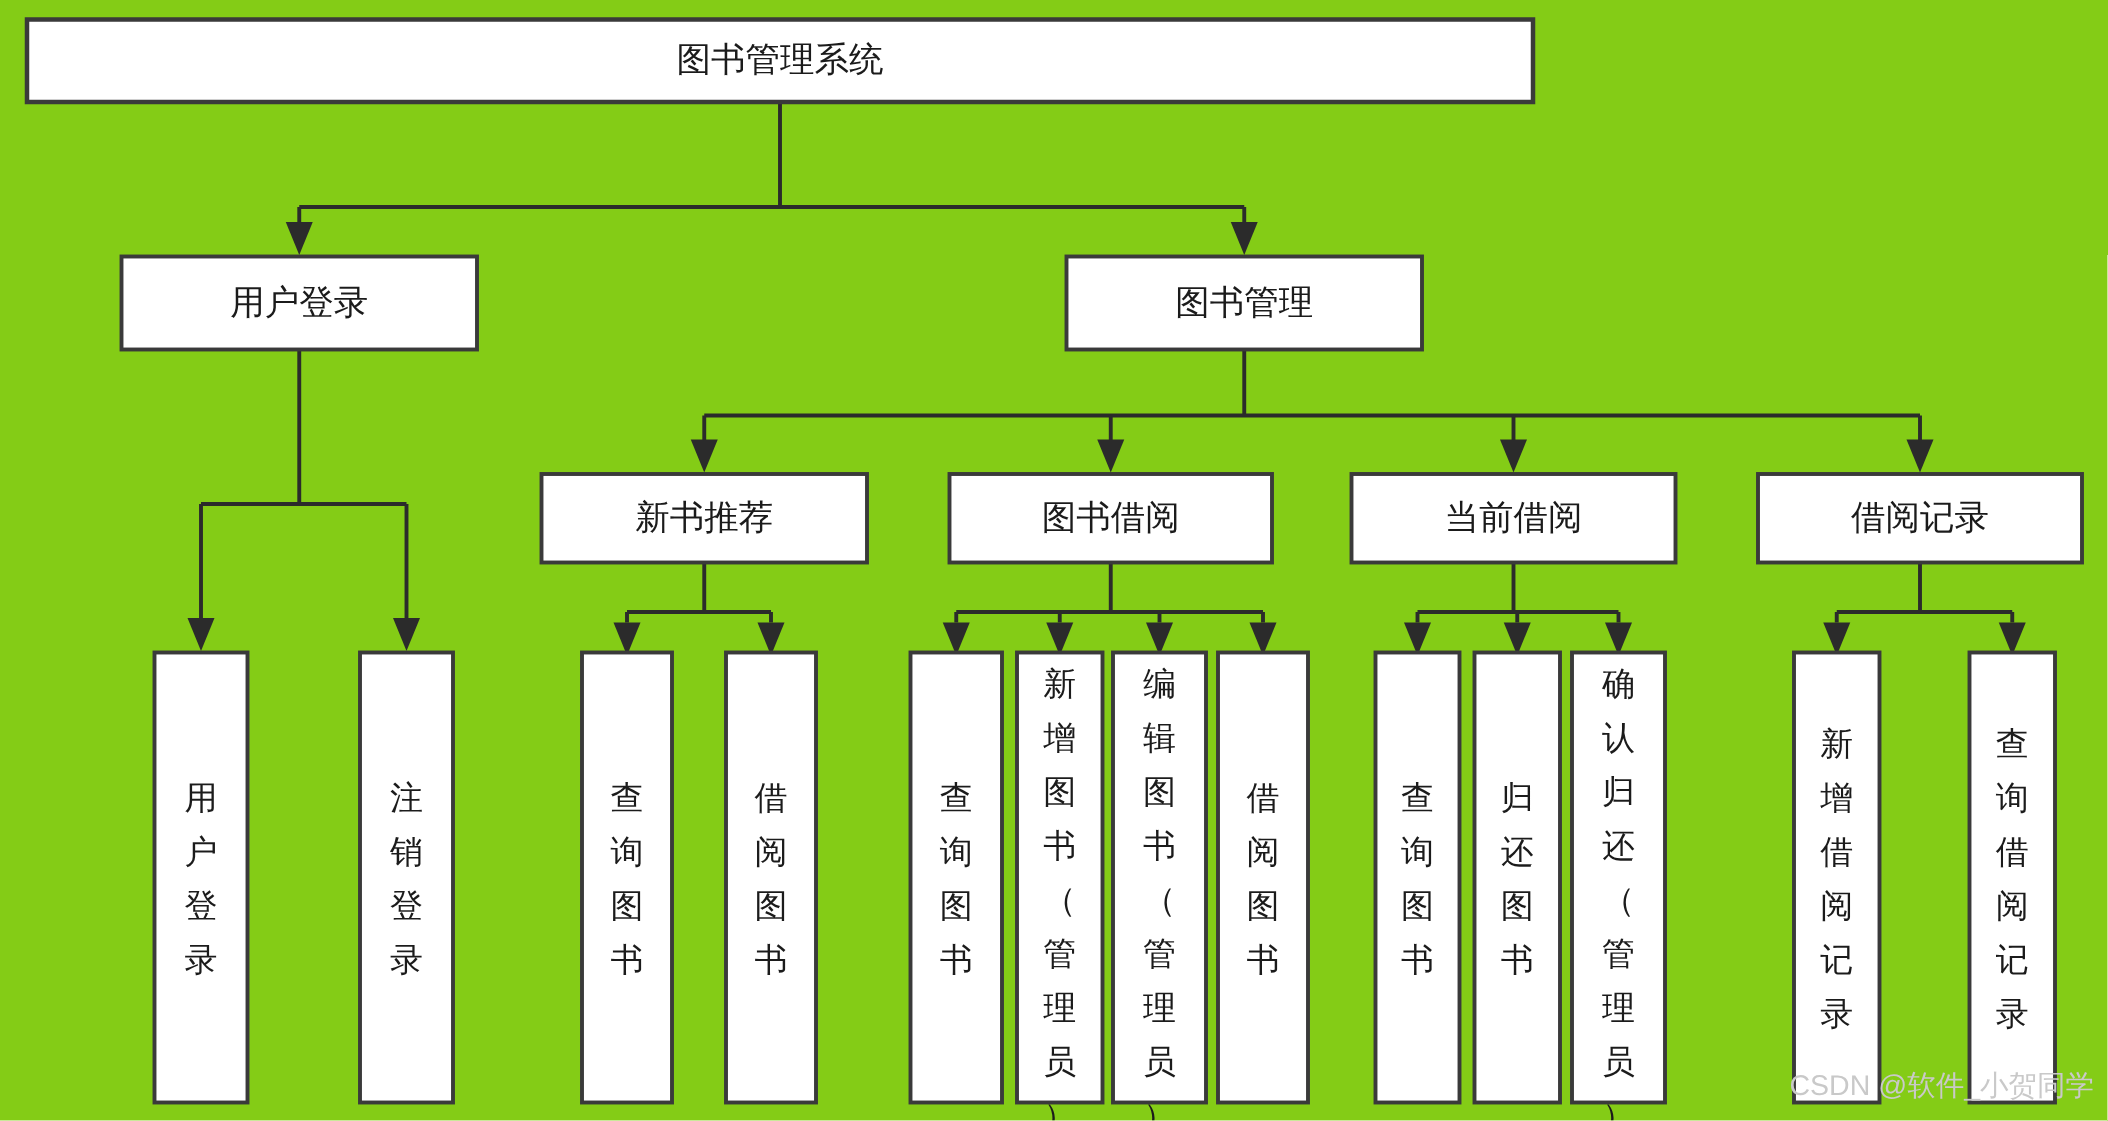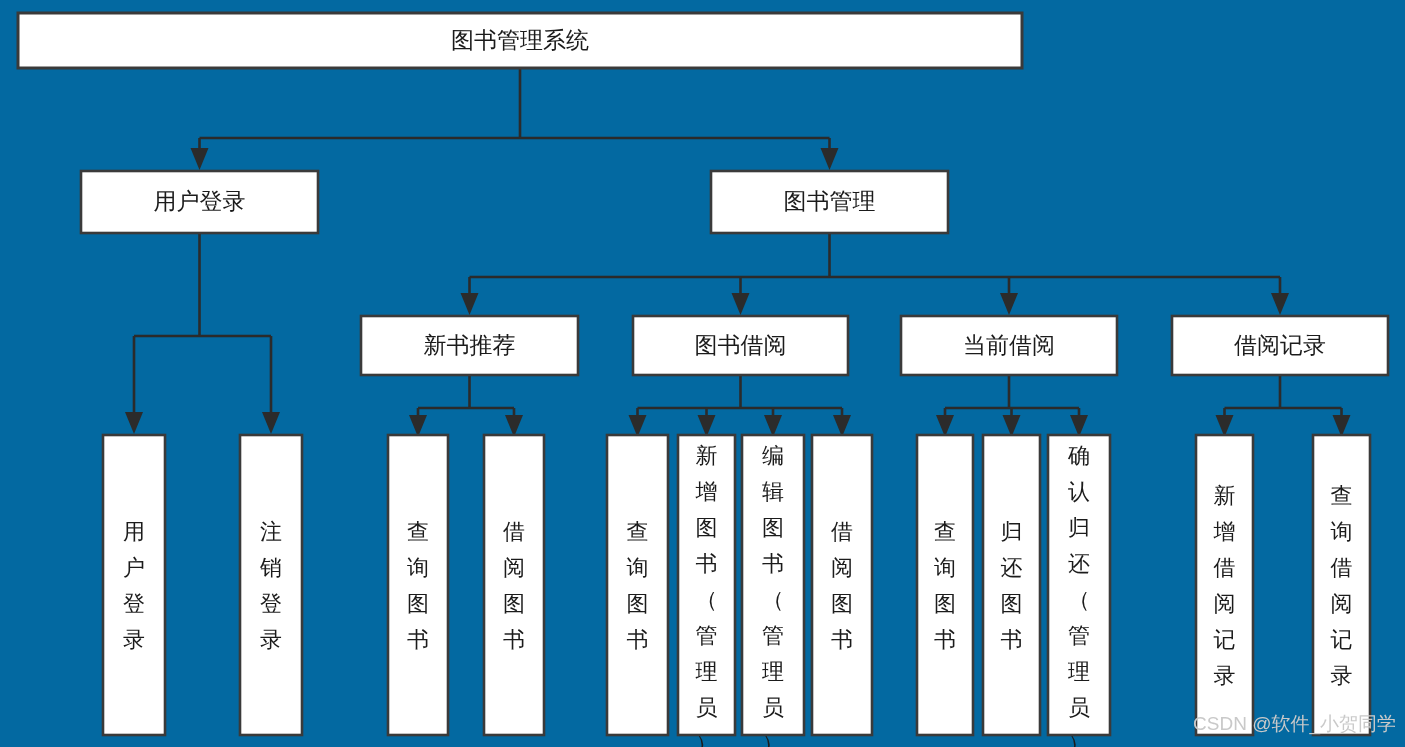--- a/index.html
+++ b/index.html
@@ -8,21 +8,21 @@
     padding: 0;
     background: #ffffff;
   }
   body {
     font-family: "Liberation Sans", "DejaVu Sans", sans-serif;
   }
   #diagram-root {
     position: relative;
     width: 1405px;
     height: 747px;
-    background: #0369a1;
+    background: #84cc16;
     overflow: hidden;
   }
   svg#flow {
     position: absolute;
     left: 0;
     top: 0;
     width: 1405px;
     height: 747px;
     display: block;
   }

